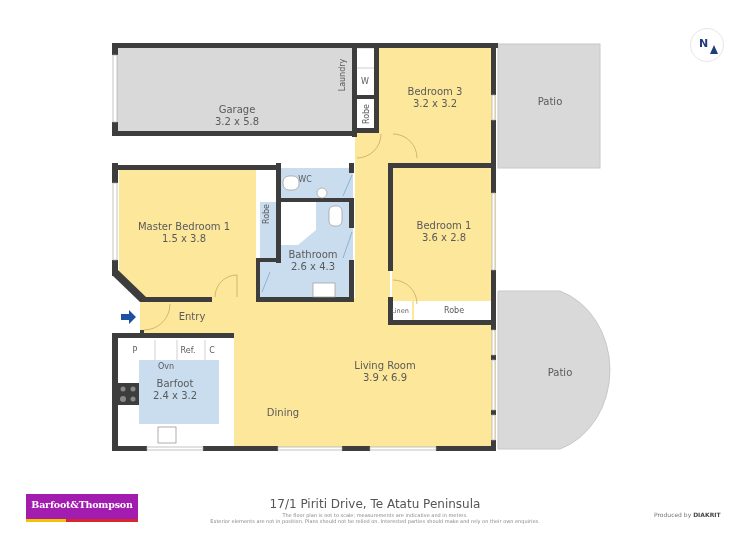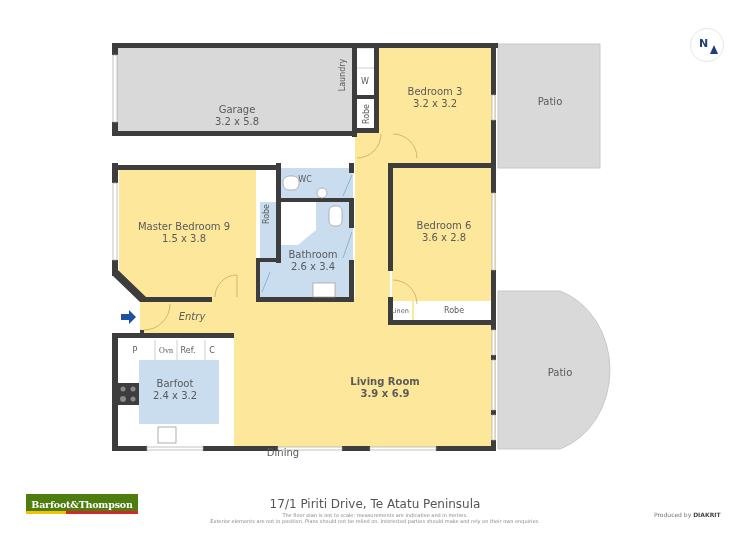--- a/index.html
+++ b/index.html
@@ -5,21 +5,21 @@
   html, body { margin:0; padding:0; background:#ffffff; }
   body { width:750px; height:547px; position:relative; overflow:hidden; font-family:"DejaVu Sans", sans-serif; }
   #plan { position:absolute; left:0; top:0; }
   .lbl { position:absolute; text-align:center; color:#5a5a5a; font-size:10px; line-height:12px; white-space:nowrap; transform:translate(-50%,-50%); }
   .lbl.small { font-size:8px; line-height:9px; }
   .lbl.tiny { font-size:6.5px; }
   .lbl.vert { transform:translate(-50%,-50%) rotate(-90deg); }
   #compass { position:absolute; left:690px; top:28px; width:32px; height:32px; border-radius:50%; border:1px solid #e6e6e6; background:#fff; }
   #compass .n { position:absolute; left:8px; top:8px; font-size:11px; font-weight:bold; color:#1f3d7a; }
   #compass .tri { position:absolute; left:19px; top:16px; width:0; height:0; border-left:4px solid transparent; border-right:4px solid transparent; border-bottom:9px solid #1f3d7a; }
-  #logo { position:absolute; left:26px; top:494px; width:112px; height:20px; background:#4d7c0f; }
+  #logo { position:absolute; left:26px; top:494px; width:112px; height:28px; background:#a21caf; }
   #logo .txt { position:absolute; left:0; right:0; top:5px; text-align:center; color:#fff; font-family:"DejaVu Serif", serif; font-weight:bold; font-size:9.5px; letter-spacing:-0.2px; }
   #logo .bar1 { position:absolute; left:0; bottom:0; width:40px; height:3px; background:#f4c300; }
   #logo .bar2 { position:absolute; left:40px; bottom:0; width:72px; height:3px; background:#d6272c; }
   #address { position:absolute; left:375px; top:497px; transform:translateX(-50%); font-size:12px; color:#555; white-space:nowrap; }
   #disc1 { position:absolute; left:375px; top:512px; transform:translateX(-50%); font-size:5px; color:#888; white-space:nowrap; }
   #disc2 { position:absolute; left:375px; top:518px; transform:translateX(-50%); font-size:5px; color:#888; white-space:nowrap; }
   #produced { position:absolute; left:654px; top:511px; font-size:6px; color:#777; white-space:nowrap; }
   #produced b { color:#444; }
 </style>
 </head>
@@ -150,45 +150,45 @@
 <div class="lbl small vert" style="left:342px;top:75px;">Laundry</div>
 <div class="lbl small" style="left:365px;top:81px;">W</div>
 <div class="lbl small vert" style="left:366px;top:114px;">Robe</div>
 <div class="lbl" style="left:435px;top:98px;">
     <div>Bedroom 3</div>
     <div>3.2 x 3.2</div>
   </div>
 <div class="lbl" style="left:550px;top:102px;">Patio</div>
 <div class="lbl small" style="left:305px;top:179px;">WC</div>
 <div class="lbl" style="left:184px;top:233px;">
-    <div>Master Bedroom 9</div>
+    <div>Master Bedroom 1</div>
     <div>1.5 x 3.8</div>
   </div>
 <div class="lbl small vert" style="left:266px;top:214px;">Robe</div>
 <div class="lbl" style="left:313px;top:261px;">
     <div>Bathroom</div>
-    <div>2.6 x 3.4</div>
+    <div>2.6 x 4.3</div>
   </div>
 <div class="lbl" style="left:444px;top:232px;">
-    <div>Bedroom 6</div>
+    <div>Bedroom 1</div>
     <div>3.6 x 2.8</div>
   </div>
 <div class="lbl tiny" style="left:400px;top:311px;text-align:center;">Linen</div>
 <div class="lbl small" style="left:454px;top:310px;">Robe</div>
-<div class="lbl" style="left:192px;top:317px;font-style:italic;">Entry</div>
+<div class="lbl" style="left:192px;top:317px;">Entry</div>
 <div class="lbl small" style="left:135px;top:350px;">P</div>
-<div class="lbl small" style="left:166px;top:350px;font-family:Liberation Serif, serif;">Ovn</div>
+<div class="lbl small" style="left:166px;top:366px;">Ovn</div>
 <div class="lbl small" style="left:188px;top:350px;">Ref.</div>
 <div class="lbl small" style="left:212px;top:350px;">C</div>
 <div class="lbl" style="left:175px;top:390px;">
     <div>Barfoot</div>
     <div>2.4 x 3.2</div>
   </div>
-<div class="lbl" style="left:283px;top:413px;margin-top:40px;">Dining</div>
-<div class="lbl" style="left:385px;top:388px;font-weight:bold;">
+<div class="lbl" style="left:283px;top:413px;">Dining</div>
+<div class="lbl" style="left:385px;top:372px;">
     <div>Living Room</div>
     <div>3.9 x 6.9</div>
   </div>
 <div class="lbl" style="left:560px;top:373px;">Patio</div>
 
 <div id="compass">
   <span class="n">N</span>
   <span class="tri"></span>
 </div>
 

